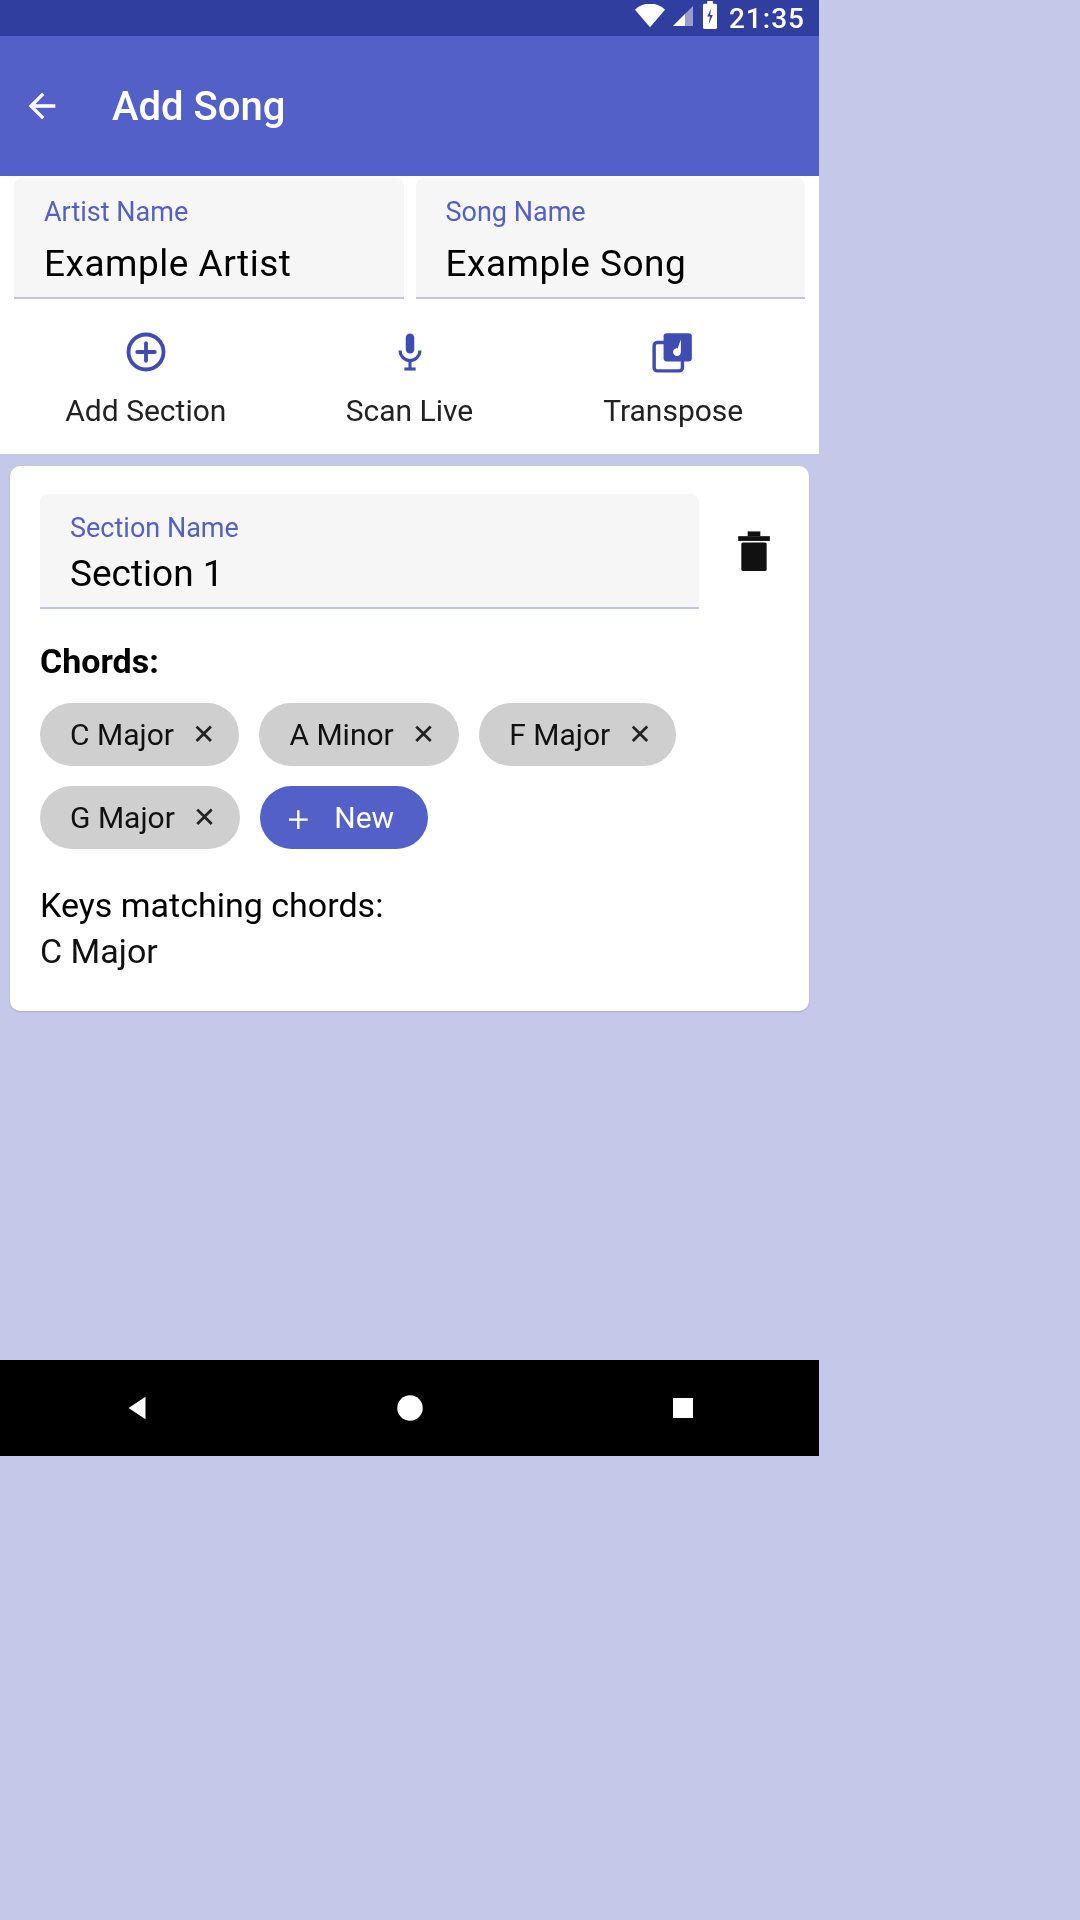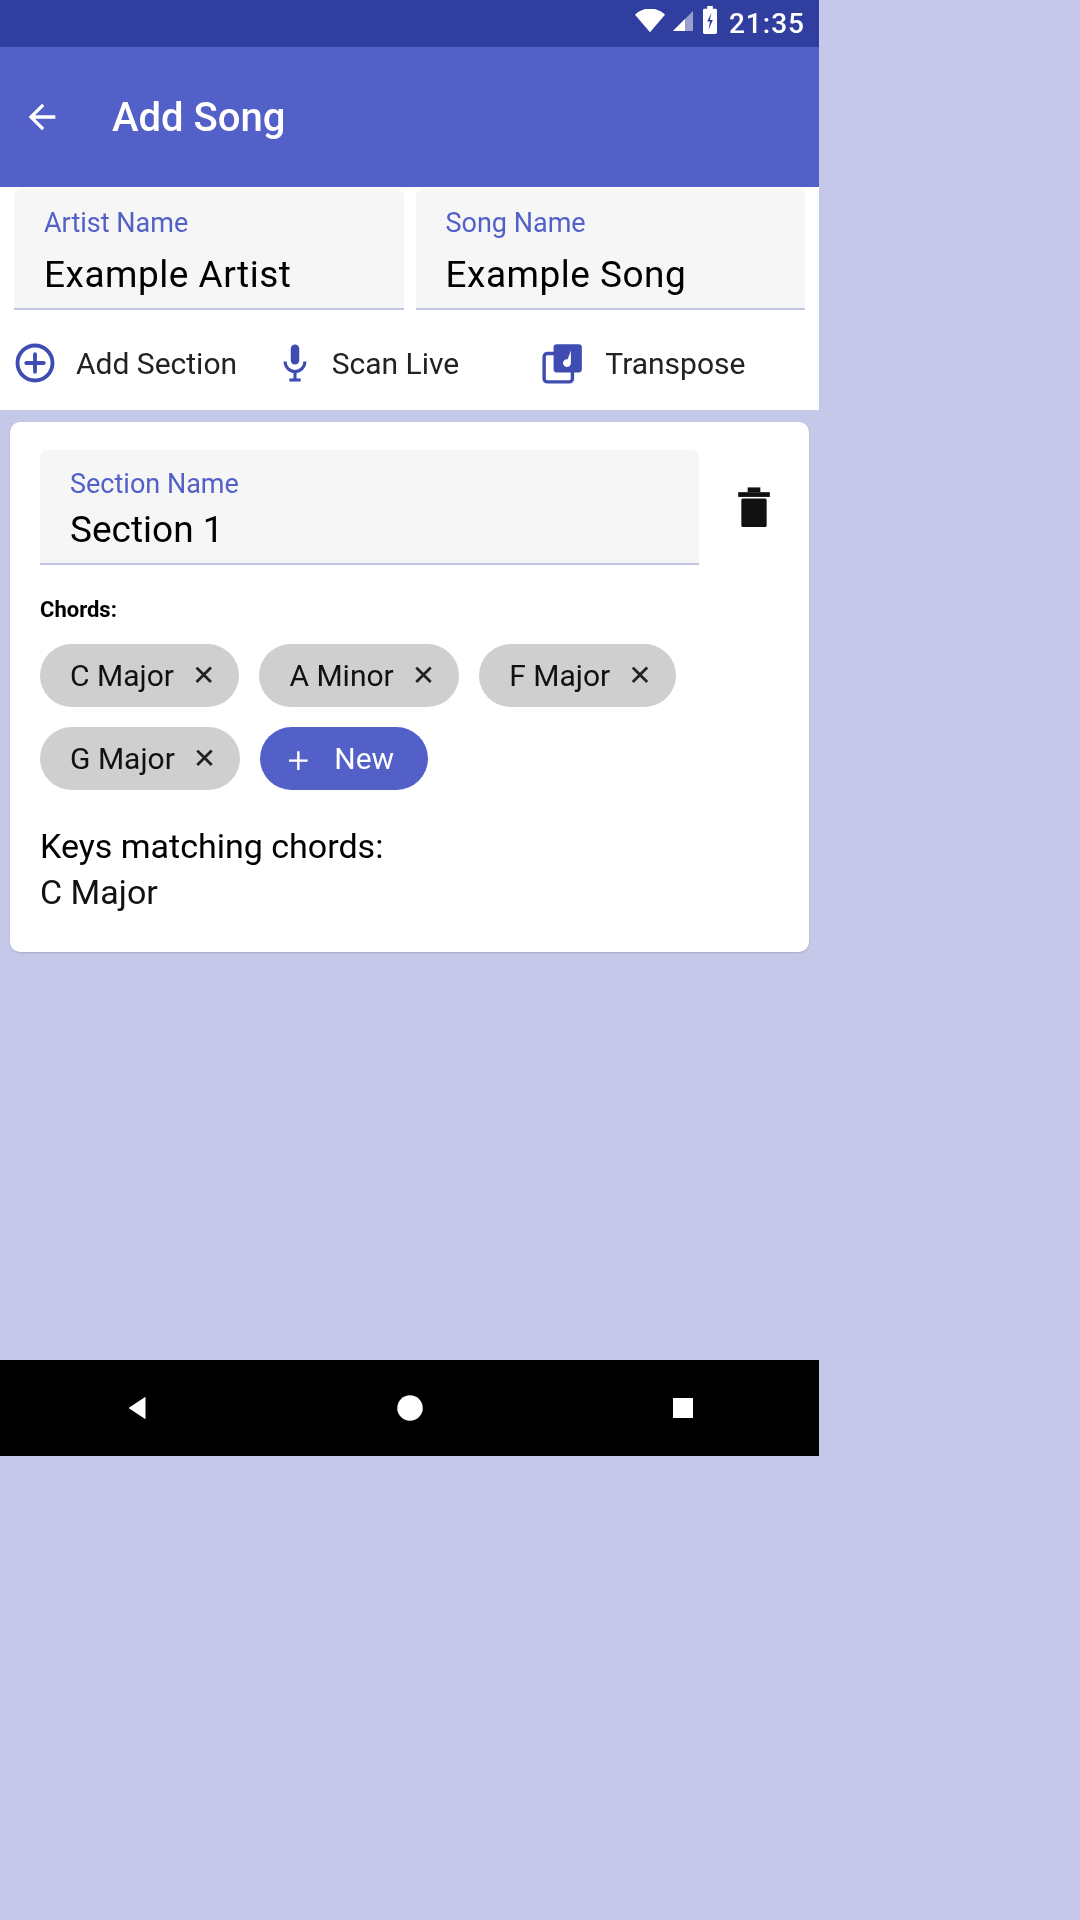--- a/index.html
+++ b/index.html
@@ -1,21 +1,21 @@
 <!DOCTYPE html>
 <html><head>
 <meta charset="utf-8">
 <style>
   * { margin: 0; padding: 0; box-sizing: border-box; font-family: Roboto, "Segoe UI", Arial, sans-serif; }
   html, body { width: 819px; height: 1456px; overflow: hidden; }
   body { background: #c5c8e8; display: flex; flex-direction: column; }
 
   
   .status-bar {
-    height: 47px; background: #303f9f; color: #fff;
+    height: 36px; background: #303f9f; color: #fff;
     display: flex; align-items: center; justify-content: flex-end;
     padding: 0 14px; gap: 10px; font-size: 28px; font-weight: 500;
   }
   .status-bar .time { letter-spacing: 1px; }
   .status-icons { display: flex; align-items: center; gap: 6px; }
 
   
   .app-bar {
     height: 140px; background: #5360c7; color: #fff;
     display: flex; align-items: center; padding: 12px 20px; gap: 48px;
@@ -29,42 +29,42 @@
   .field-row { display: flex; gap: 12px; }
   .field {
     flex: 1; background: #f6f6f6; border-radius: 8px 8px 0 0;
     padding: 18px 30px 12px 30px; border-bottom: 2px solid #c1c4e5;
   }
   .field .label { color: #5360c7; font-size: 27px; margin-bottom: 14px; }
   .field .value { font-size: 37px; color: #000; letter-spacing: 0.5px; }
 
   .actions { display: flex; margin-top: 18px; }
   .action {
-    flex: 1; display: flex; flex-direction: row; align-items: center;
+    flex: 1; display: flex; flex-direction: column; align-items: center;
     gap: 20px; padding: 14px 0 26px 0;
   }
   .action .icon { height: 42px; display:flex; align-items:center; justify-content:center; }
   .action .lbl { font-size: 30px; color: #222; }
 
   
   .content { padding: 12px 10px; }
   .card {
     background: #fff; border-radius: 10px; padding: 28px 30px 40px 30px;
     box-shadow: 0 1px 2px rgba(0,0,0,0.15);
   }
   .section-header { display: flex; align-items: center; gap: 30px; }
   .section-field {
     flex: 1; background: #f6f6f6; border-radius: 8px 8px 0 0;
     padding: 18px 30px 12px 30px; border-bottom: 2px solid #c1c4e5;
   }
   .section-field .label { color: #5360c7; font-size: 27px; margin-bottom: 8px; }
   .section-field .value { font-size: 37px; color: #000; }
   .trash { width: 50px; height: 50px; display:flex; align-items:center; justify-content:center; }
 
-  .chords-title { font-size: 22px; font-weight: 700; margin-top: 32px; margin-bottom: 22px; }
+  .chords-title { font-size: 34px; font-weight: 700; margin-top: 32px; margin-bottom: 22px; }
   .chips { display: flex; flex-wrap: wrap; gap: 20px; }
   .chip {
     display: inline-flex; align-items: center; gap: 18px;
     background: #cfcfcf; border-radius: 50px; padding: 14px 24px 14px 30px;
     font-size: 30px; color: #111;
   }
   .chip .x { font-size: 28px; font-weight: 400; color: #222; }
   .chip.new { background: #5360c7; color: #fff; padding: 14px 34px 14px 20px; }
   .chip.new .plus { font-size: 36px; line-height: 0; }
 

